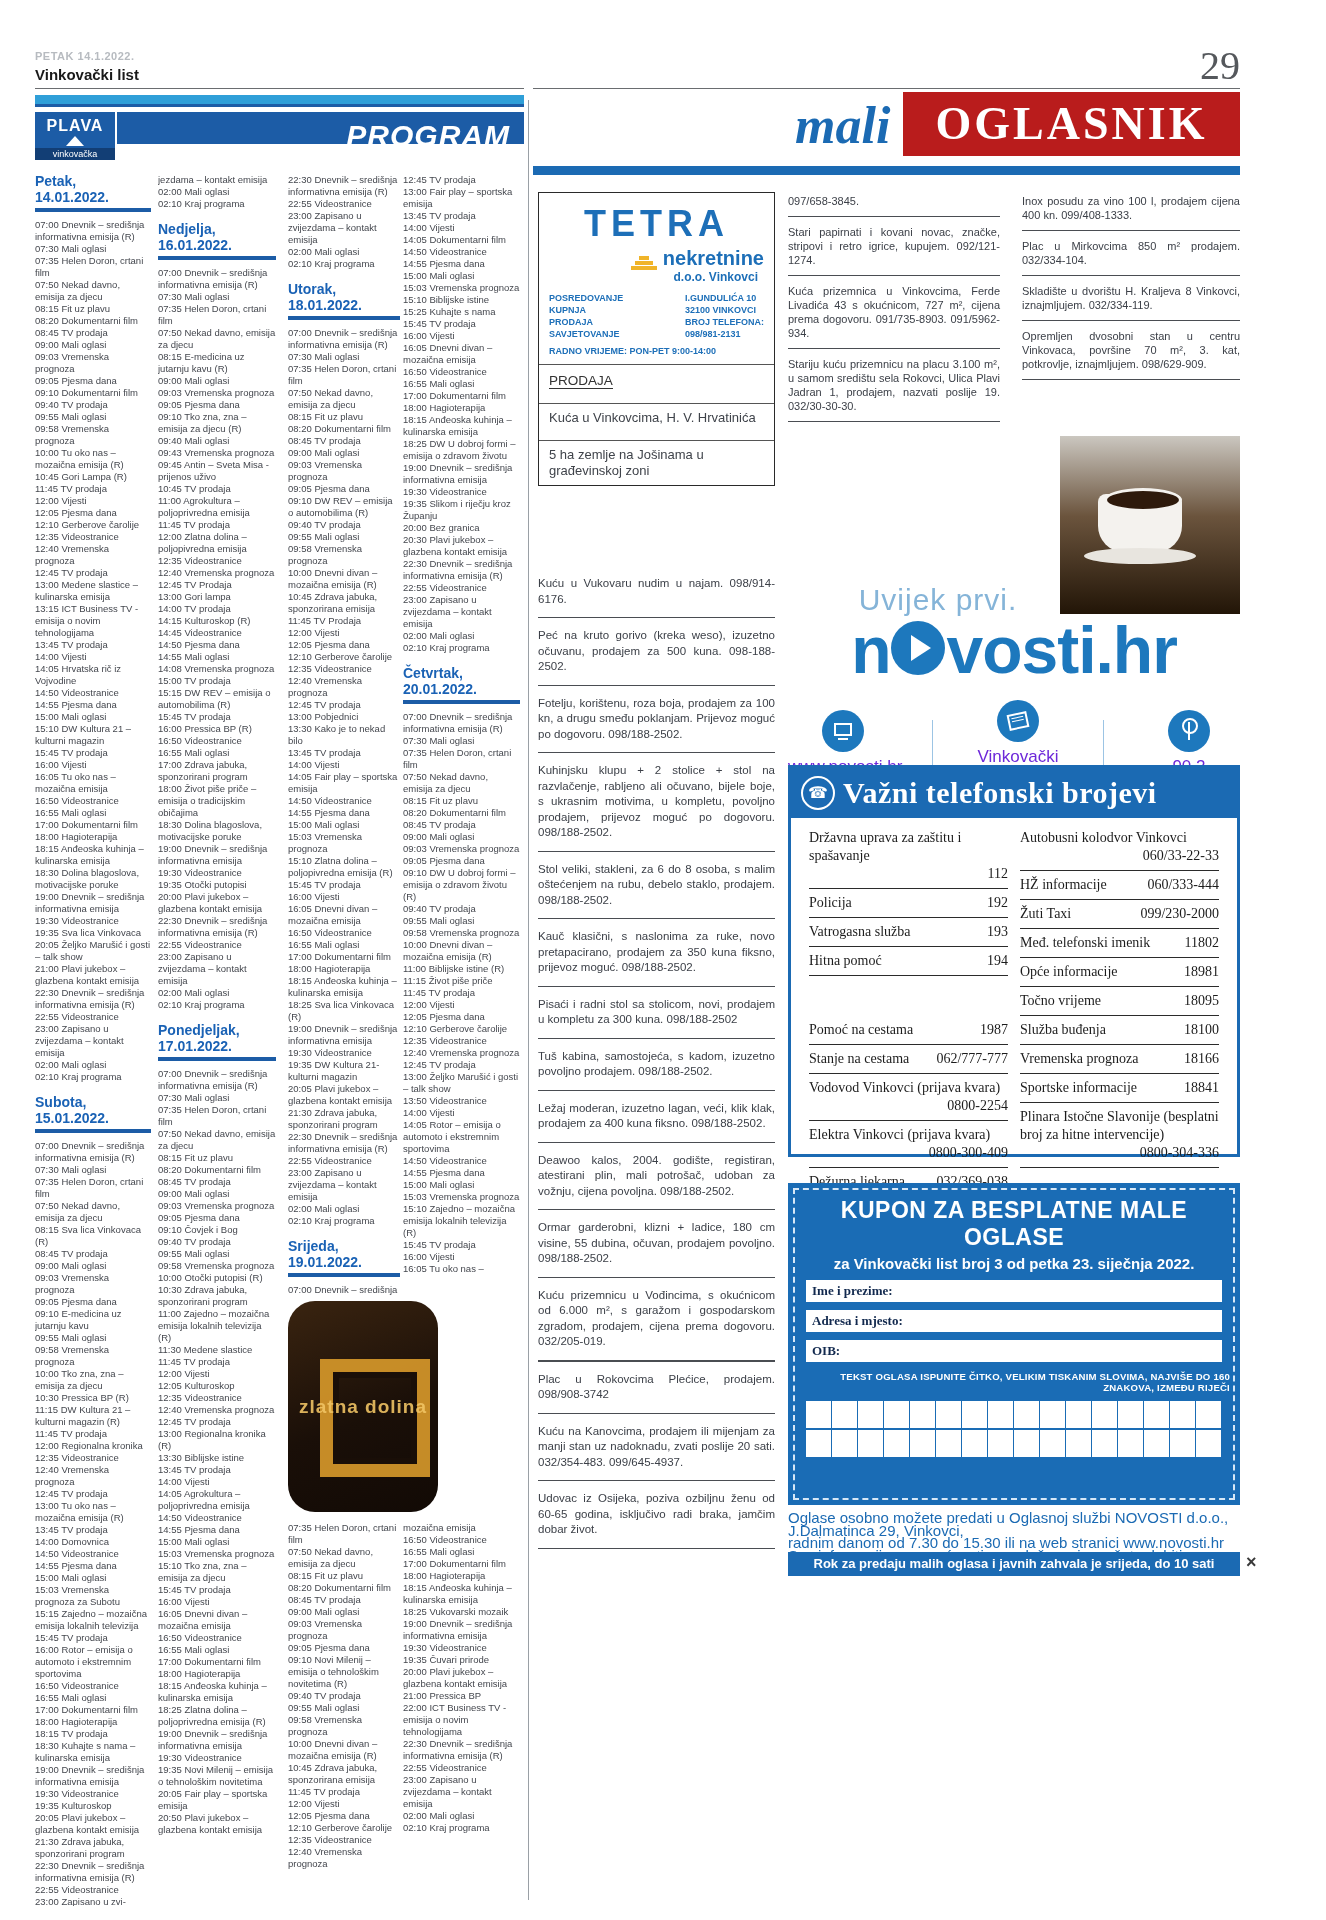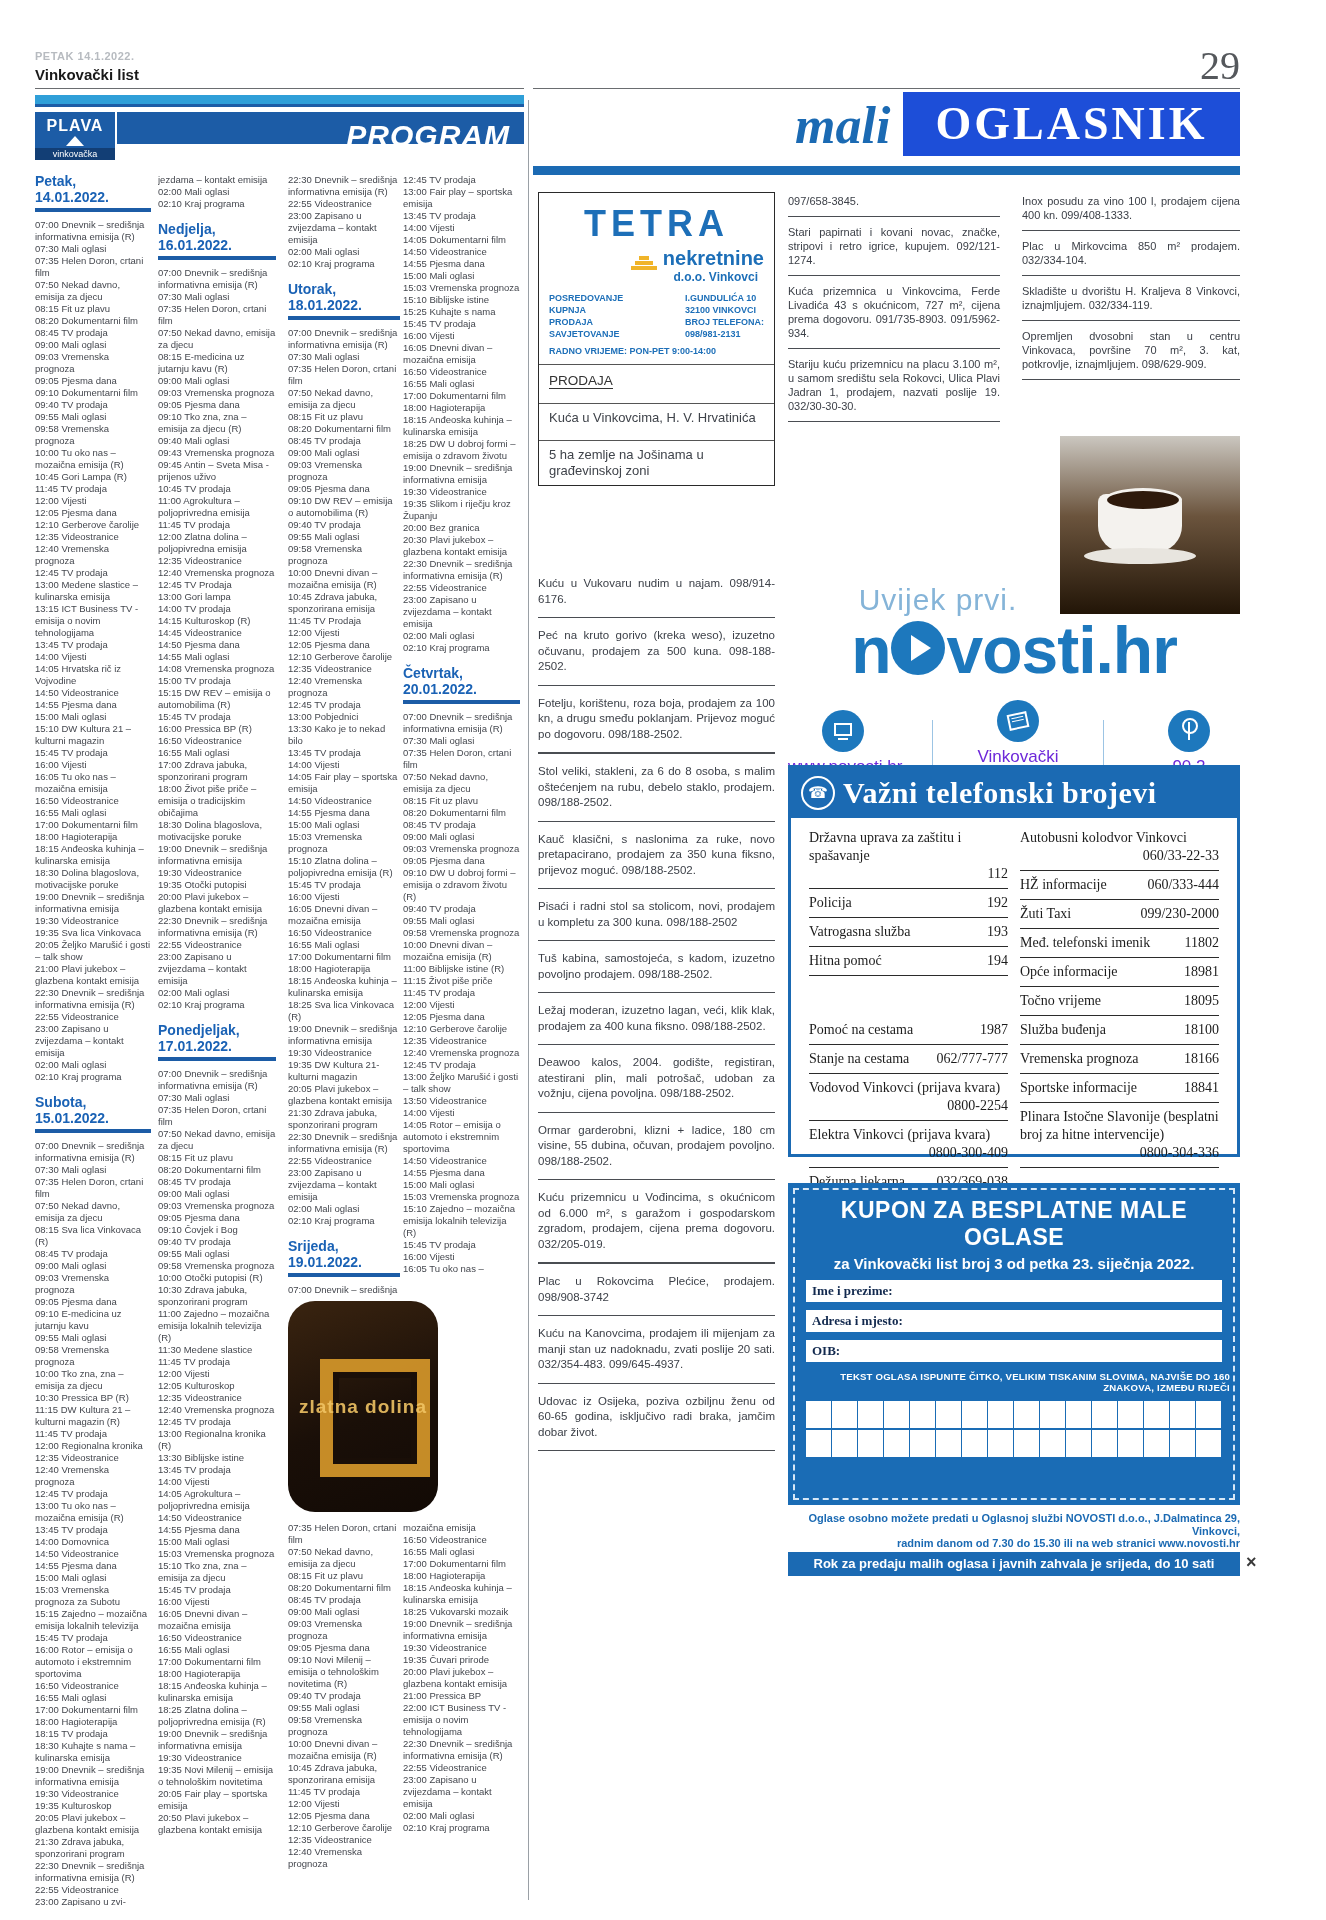--- a/index.html
+++ b/index.html
@@ -32,21 +32,21 @@
       linear-gradient(100deg, rgba(222,160,52,.6) 0 3px, transparent 3px 22px),
       linear-gradient(125deg, rgba(250,210,120,.5) 0 2px, transparent 2px 10px),
       linear-gradient(160deg,#3a2410 0%,#1a0f08 55%,#120a05 100%);
       overflow:hidden;border-radius:27px;}
   .photo .bracket{position:absolute;right:8px;top:58px;width:84px;height:92px;
       border:13px solid #d99a2b;border-left-width:13px;box-shadow:inset 0 0 0 6px #1a0f08;opacity:.9;}
   .photo .cap{position:absolute;left:0;right:0;top:95px;text-align:center;
       font-size:19px;font-weight:bold;color:rgba(240,195,100,.9);letter-spacing:1px;}
   
   .mali{font-family:"Liberation Serif",serif;font-style:italic;font-weight:bold;font-size:52px;color:#1b6ab3;}
-  .oglasnik-box{background:#1d4ed8;color:#fff;font-family:"Liberation Serif",serif;font-weight:bold;
+  .oglasnik-box{background:#b91c1c;color:#fff;font-family:"Liberation Serif",serif;font-weight:bold;
       font-size:46px;letter-spacing:3px;text-align:center;line-height:64px;}
   .thickrule{height:9px;background:#1b6ab3;}
   
   .tetra{border:1.5px solid #2a2a2a;box-sizing:border-box;padding:10px 10px 0 10px;background:#fff;}
   .tetra-name{text-align:center;font-size:36px;font-weight:bold;color:#1d6fb8;letter-spacing:5px;}
   .tetra-row{display:flex;align-items:flex-end;justify-content:flex-end;margin-top:2px;}
   .pyr div{background:#f0b429;height:4px;margin:1px auto 0;}
   .tetra-nek{font-size:20px;font-weight:bold;color:#1d6fb8;margin-left:6px;}
   .tetra-doo{text-align:right;font-size:12px;font-weight:bold;color:#1d6fb8;margin:0 6px 0 0;}
   .tetra-info{display:flex;justify-content:space-between;margin-top:8px;font-size:9px;font-weight:bold;color:#1d6fb8;line-height:12px;}
@@ -91,21 +91,21 @@
   .kupon .dash{position:absolute;inset:5px;border:2px dashed #d7e8f7;pointer-events:none;}
   .ktitle{color:#fff;font-weight:800;font-size:23px;text-align:center;letter-spacing:.5px;}
   .ksub{color:#fff;font-weight:bold;font-size:15px;text-align:center;margin-top:4px;}
   .kfield{background:#fff;height:22px;margin:8px 18px 0;display:flex;align-items:center;}
   .kfield span{font-family:"Liberation Serif",serif;font-weight:bold;font-size:13px;color:#12294e;padding-left:6px;}
   .knote{color:#fff;font-weight:bold;font-size:9.6px;text-align:right;margin:9px 10px 0;letter-spacing:.2px;}
   .krow{display:flex;height:29px;margin:7px 18px 0;}
   .krow + .krow{margin-top:0;border-top:none;}
   .kcell{flex:1;background:#fff;border:1px solid #1a6cb5;margin-left:-1px;}
   
-  .fline{color:#1b6ab3;font-size:11px;text-align:right;line-height:12.5px;font-weight:bold;}
+  .fline{color:#1b6ab3;font-size:15px;text-align:left;line-height:12.5px;font-weight:normal;}
   .fbar{background:#1b6ab3;color:#fff;font-weight:bold;font-size:13px;text-align:center;line-height:24px;}
   .cutmark{font-size:18px;color:#3a3a3a;font-weight:bold;}
 </style>
 </head>
 <body>
 
 <div class="page">
 
   <div class="abs dateline" style="left:35px;top:50px;">PETAK 14.1.2022.</div>
   <div class="abs pubname" style="left:35px;top:66px;">Vinkovački list</div>
@@ -546,20 +546,21 @@
     <div class="tetra-li">5 ha zemlje na Jošinama u građevinskoj zoni</div>
   </div>
 
   <div class="abs" style="left:538px;top:566px;width:237px;">
       <div class="ad">Kuću u Vukovaru nudim u najam. 098/914-6176.</div>
       <div class="adsep"></div>
       <div class="ad">Peć na kruto gorivo (kreka weso), izuzetno očuvanu, prodajem za 500 kuna. 098-188-2502.</div>
       <div class="adsep"></div>
       <div class="ad">Fotelju, korištenu, roza boja, prodajem za 100 kn, a drugu smeđu poklanjam. Prijevoz moguć po dogovoru. 098/188-2502.</div>
       <div class="adsep"></div>
+      <div class="ad">Kuhinjsku klupu + 2 stolice + stol na razvlačenje, rabljeno ali očuvano, bijele boje, s ukrasnim motivima, u kompletu, povoljno prodajem, prijevoz moguć po dogovoru. 098/188-2502.</div>
       <div class="adsep"></div>
       <div class="ad">Stol veliki, stakleni, za 6 do 8 osoba, s malim oštećenjem na rubu, debelo staklo, prodajem. 098/188-2502.</div>
       <div class="adsep"></div>
       <div class="ad">Kauč klasični, s naslonima za ruke, novo pretapacirano, prodajem za 350 kuna fiksno, prijevoz moguć. 098/188-2502.</div>
       <div class="adsep"></div>
       <div class="ad">Pisaći i radni stol sa stolicom, novi, prodajem u kompletu za 300 kuna. 098/188-2502</div>
       <div class="adsep"></div>
       <div class="ad">Tuš kabina, samostojeća, s kadom, izuzetno povoljno prodajem. 098/188-2502.</div>
       <div class="adsep"></div>
       <div class="ad">Ležaj moderan, izuzetno lagan, veći, klik klak, prodajem za 400 kuna fiksno. 098/188-2502.</div>

